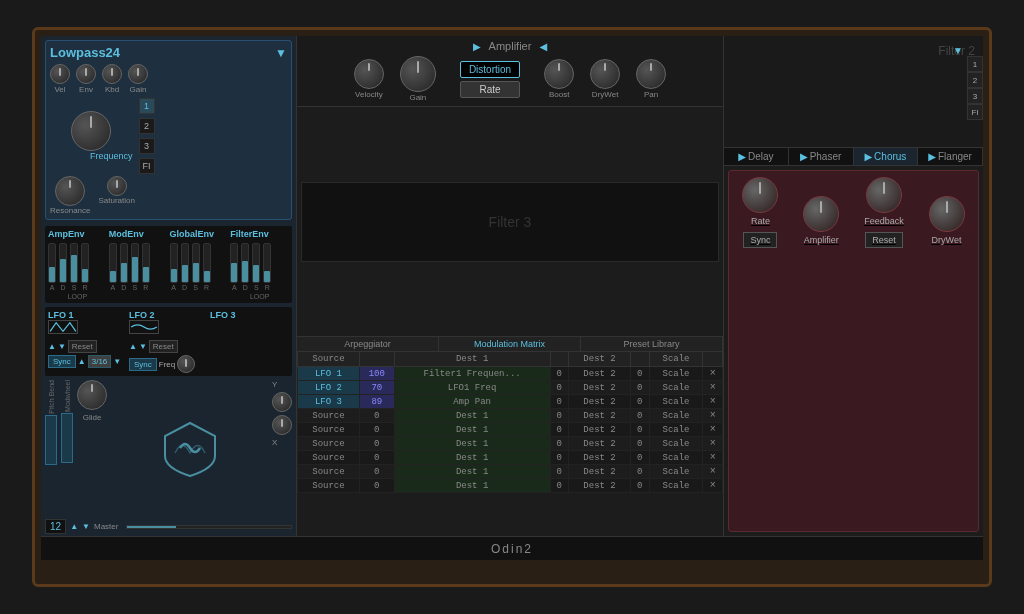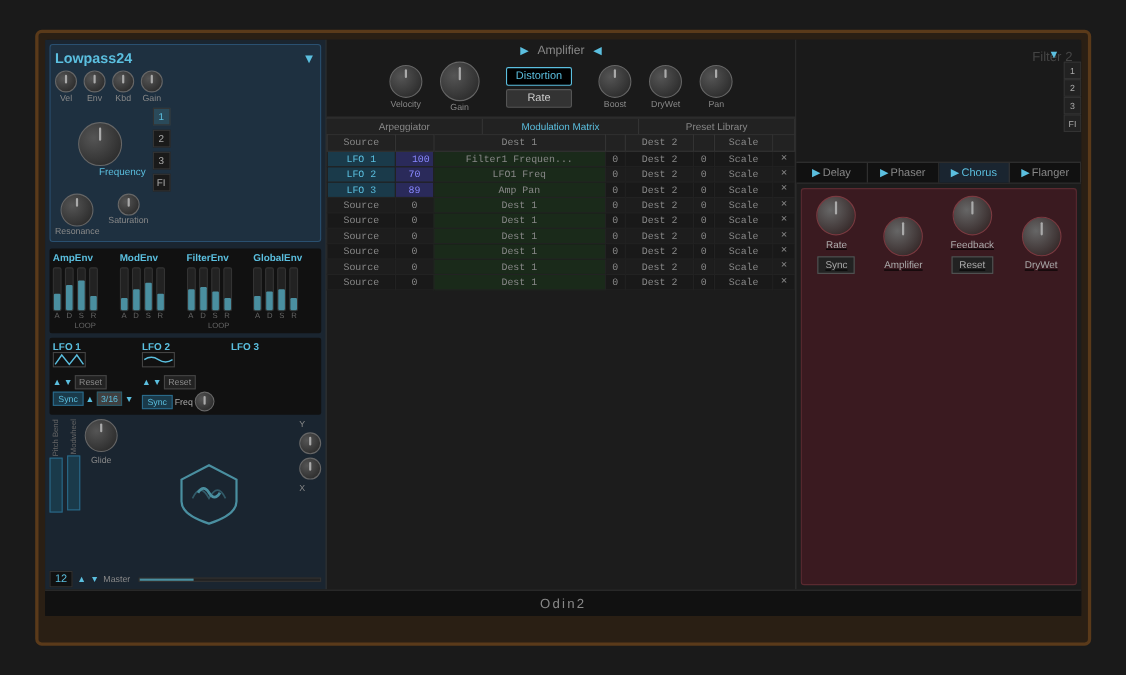--- a/index.html
+++ b/index.html
@@ -542,20 +542,49 @@
                 </div>
               <div class="env-slider-col">
                   <div class="env-slider">
                     <div class="env-slider-fill" style="height:40%;"></div>
                   </div>
                   <span class="env-slider-label">R</span>
                 </div>
             </div>
           </div>
           <div class="env-group">
+            <div class="env-label">GlobalEnv</div>
+            <div class="env-sliders">
+              <div class="env-slider-col">
+                  <div class="env-slider">
+                    <div class="env-slider-fill" style="height:35%;"></div>
+                  </div>
+                  <span class="env-slider-label">A</span>
+                </div>
+              <div class="env-slider-col">
+                  <div class="env-slider">
+                    <div class="env-slider-fill" style="height:45%;"></div>
+                  </div>
+                  <span class="env-slider-label">D</span>
+                </div>
+              <div class="env-slider-col">
+                  <div class="env-slider">
+                    <div class="env-slider-fill" style="height:50%;"></div>
+                  </div>
+                  <span class="env-slider-label">S</span>
+                </div>
+              <div class="env-slider-col">
+                  <div class="env-slider">
+                    <div class="env-slider-fill" style="height:28%;"></div>
+                  </div>
+                  <span class="env-slider-label">R</span>
+                </div>
+            </div>
+          </div>
+          <div class="env-group">
             <div class="env-label">FilterEnv</div>
             <div class="env-sliders">
               <div class="env-slider-col">
                   <div class="env-slider">
                     <div class="env-slider-fill" style="height:50%;"></div>
                   </div>
                   <span class="env-slider-label">A</span>
                 </div>
               <div class="env-slider-col">
                   <div class="env-slider">
@@ -570,49 +599,20 @@
                   <span class="env-slider-label">S</span>
                 </div>
               <div class="env-slider-col">
                   <div class="env-slider">
                     <div class="env-slider-fill" style="height:30%;"></div>
                   </div>
                   <span class="env-slider-label">R</span>
                 </div>
             </div>
             <div class="env-loop">LOOP</div>
-          </div>
-          <div class="env-group">
-            <div class="env-label">GlobalEnv</div>
-            <div class="env-sliders">
-              <div class="env-slider-col">
-                  <div class="env-slider">
-                    <div class="env-slider-fill" style="height:35%;"></div>
-                  </div>
-                  <span class="env-slider-label">A</span>
-                </div>
-              <div class="env-slider-col">
-                  <div class="env-slider">
-                    <div class="env-slider-fill" style="height:45%;"></div>
-                  </div>
-                  <span class="env-slider-label">D</span>
-                </div>
-              <div class="env-slider-col">
-                  <div class="env-slider">
-                    <div class="env-slider-fill" style="height:50%;"></div>
-                  </div>
-                  <span class="env-slider-label">S</span>
-                </div>
-              <div class="env-slider-col">
-                  <div class="env-slider">
-                    <div class="env-slider-fill" style="height:28%;"></div>
-                  </div>
-                  <span class="env-slider-label">R</span>
-                </div>
-            </div>
           </div>
         </div>
 
         <div class="lfo-section">
           <div class="lfo-group">
             <div class="lfo-label">LFO 1</div>
             <svg class="lfo-waveform" viewBox="0 0 30 14">
               <polyline points="0,12 7,2 15,12 23,2 30,12" fill="none" stroke="#5bbfdf" stroke-width="1.5"></polyline>
             </svg>
             <div style="display:flex;align-items:center;gap:2px;margin-top:2px;">
@@ -715,20 +715,25 @@
               <div class="knob knob-medium"></div>
               <span class="knob-label">DryWet</span>
             </div>
             <div class="knob-group">
               <div class="knob knob-medium"></div>
               <span class="knob-label">Pan</span>
             </div>
           </div>
         </div>
 
+        <div style="display:flex;align-items:center;justify-content:center;flex:1;padding:4px;">
+          <div style="width:100%;height:80px;background:#111;border:1px solid #2a2a2a;display:flex;align-items:center;justify-content:center;">
+            <span style="color:#333;font-size:14px;">Filter 3</span>
+          </div>
+        </div>
 
         <div class="matrix-section">
           <div class="section-headers">
             <div class="sec-header">Arpeggiator</div>
             <div class="sec-header mod">Modulation Matrix</div>
             <div class="sec-header">Preset Library</div>
           </div>
           <table class="matrix-table">
             <thead>
               <tr>
@@ -738,21 +743,21 @@
                 <th></th>
                 <th>Dest 2</th>
                 <th></th>
                 <th>Scale</th>
                 <th></th>
               </tr>
             </thead>
             <tbody id="matrix-body">
             <tr>
       <td class="source-lfo" style="cursor:pointer;">LFO 1</td>
-      <td class="source-val" style="cursor:pointer;text-align:right;">100</td>
+      <td class="source-val" style="cursor:pointer;">100</td>
       <td class="dest-val" style="cursor:pointer;">Filter1 Frequen...</td>
       <td style="cursor:pointer;">0</td>
       <td style="cursor:pointer;">Dest 2</td>
       <td style="cursor:pointer;">0</td>
       <td style="cursor:pointer;">Scale</td>
       <td class="x-btn">×</td>
     </tr>
                 <tr>
       <td class="source-lfo" style="cursor:pointer;">LFO 2</td>
       <td class="source-val" style="cursor:pointer;">70</td>

